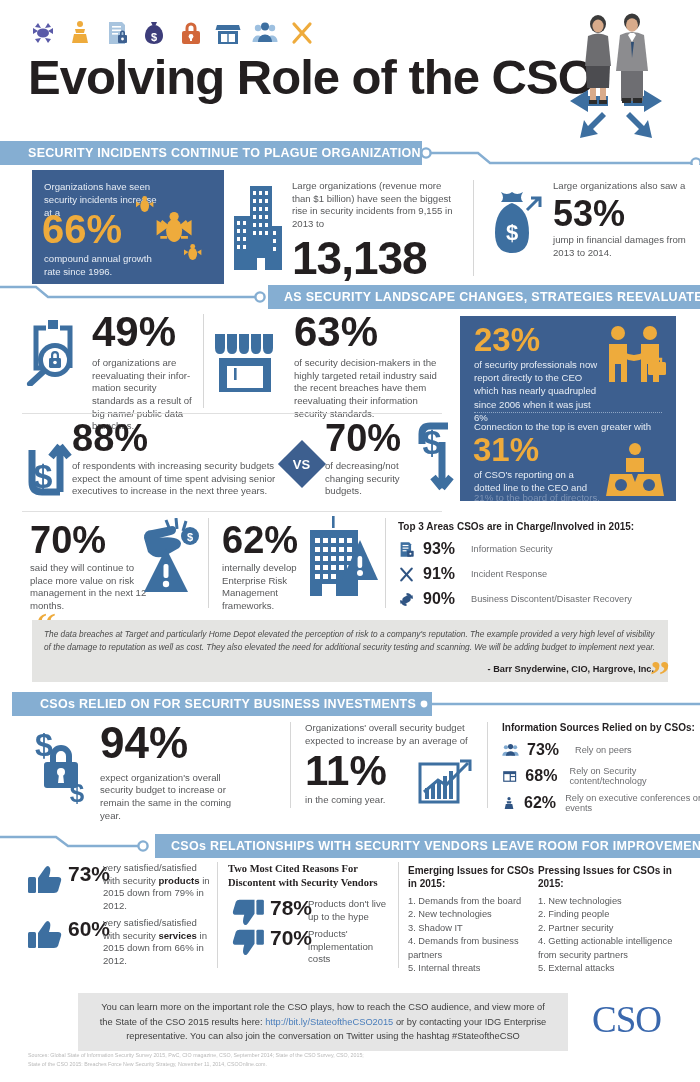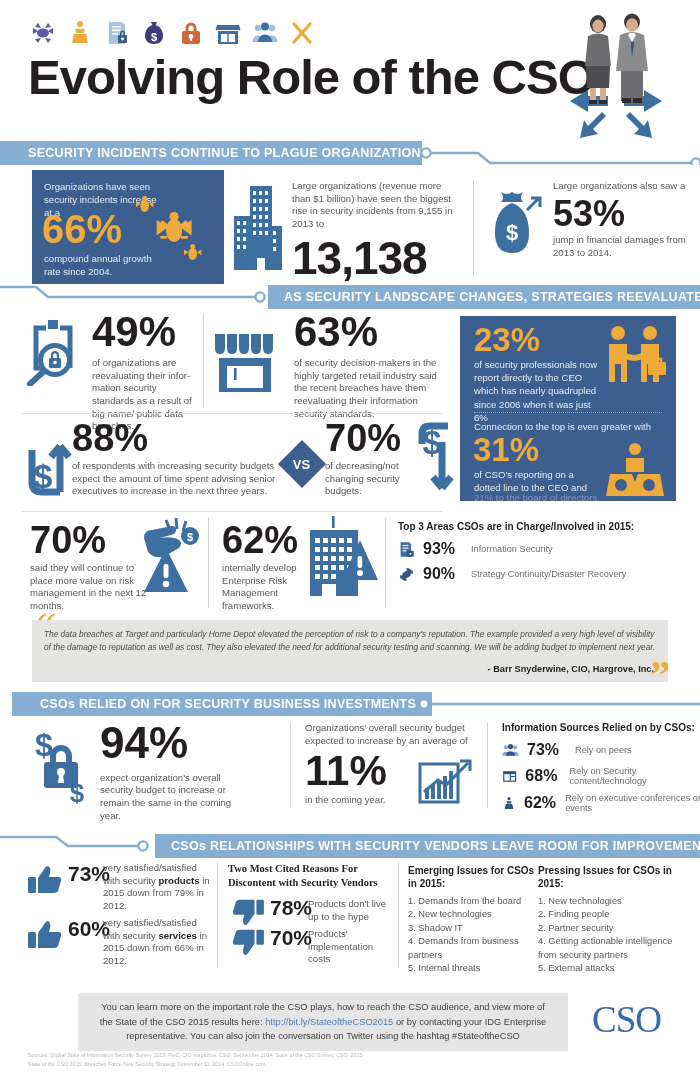--- a/index.html
+++ b/index.html
@@ -212,21 +212,21 @@
   </div>
   <svg class="connector" style="left:418px;top:141px;width:282px;" viewBox="0 0 282 24">
     <path d="M8 12 H60 L72 22 H282" stroke="#85aed2" stroke-width="2.4" fill="none"></path>
     <circle cx="8" cy="12" r="4.6" fill="#ffffff" stroke="#85aed2" stroke-width="2.4"></circle>
     <circle cx="278" cy="22" r="4.6" fill="#ffffff" stroke="#85aed2" stroke-width="2.4"></circle>
   </svg>
 
   <div class="cell navy" style="left:32px;top:170px;width:192px;height:114px;">
     <div class="descw" style="position:absolute;left:12px;top:10px;width:120px;">Organizations have seen security incidents increase at a</div>
     <div class="bigo" style="position:absolute;left:10px;top:40px;font-size:40px;">66%</div>
-    <div class="descw" style="position:absolute;left:12px;top:82px;width:118px;">compound annual growth rate since 2004.</div>
+    <div class="descw" style="position:absolute;left:12px;top:82px;width:118px;">compound annual growth rate since 1996.</div>
     <svg style="position:absolute;right:6px;top:22px;width:86px;height:86px;" viewBox="0 0 86 86">
       <g fill="#eeab3c">
         <g transform="translate(26,20) scale(1.15)">
           <ellipse cx="14" cy="16" rx="7" ry="10"></ellipse>
             <circle cx="14" cy="4" r="4"></circle>
           <path d="M0 9l7 4-7 5zM28 9l-7 4 7 5zM2 22l6 0M20 22l6 0" stroke="#eeab3c" stroke-width="2.4"></path>
           <path d="M3 8 L8 12 M25 8 L20 12" stroke="#eeab3c" stroke-width="2.4"></path>
         </g>
         <g transform="translate(4,4) scale(0.62)">
           <ellipse cx="14" cy="16" rx="7" ry="10"></ellipse>
@@ -483,30 +483,40 @@
         <g fill="#2f5483">
             <rect x="14" y="15" width="10" height="9" rx="1"></rect>
           </g>
         <circle cx="19" cy="19.5" r="1.6" fill="#ffffff"></circle>
       </svg>
       <span class="lpct">93%</span>
       <span class="llbl">Information Security</span>
     </div>
     <div class="lrow">
       <svg width="17" height="17" viewBox="0 0 26 26">
+        <g stroke="#2f5483" stroke-width="3.4" stroke-linecap="round">
+            <path d="M5 4l16 18"></path>
+            <path d="M21 4L5 22"></path>
+          </g>
+      </svg>
+      <span class="lpct">91%</span>
+      <span class="llbl">Incident Response</span>
+    </div>
+    <div class="lrow">
+      <svg width="17" height="17" viewBox="0 0 26 26">
         <g fill="#2f5483">
           <path d="M13 3a10 10 0 019 6l-4 1A6 6 0 0013 7z"></path>
           <path d="M22 6l1 6-6-1z"></path>
           <path d="M13 23a10 10 0 01-9-6l4-1a6 6 0 005 3z"></path>
           <path d="M4 20l-1-6 6 1z"></path>
           <ellipse cx="13" cy="13" rx="6.5" ry="5" transform="rotate(-25 13 13)"></ellipse>
         </g>
       </svg>
       <span class="lpct">90%</span>
-      <span class="llbl">Strategy Continuity/Disaster Recovery</span>
+      <span class="llbl">Business Discontent/Disaster Recovery</span>
     </div>
   </div>
 
   <div class="qm" style="left:36px;top:608px;">“</div>
   <div class="quotebox"></div>
   <div class="quotetext">The data breaches at Target and particularly Home Depot elevated the perception of risk to a company's reputation. The example provided a very high level of visibility of the damage to reputation as well as cost. They also elevated the need for additional security testing and scanning. We will be adding budget to implement next year.</div>
   <div class="quoteattr">- Barr Snyderwine, CIO, Hargrove, Inc.</div>
   <div class="qm" style="left:650px;top:655px;">”</div>
 
   <div class="bar left" style="left:12px;top:692px;width:420px;">

